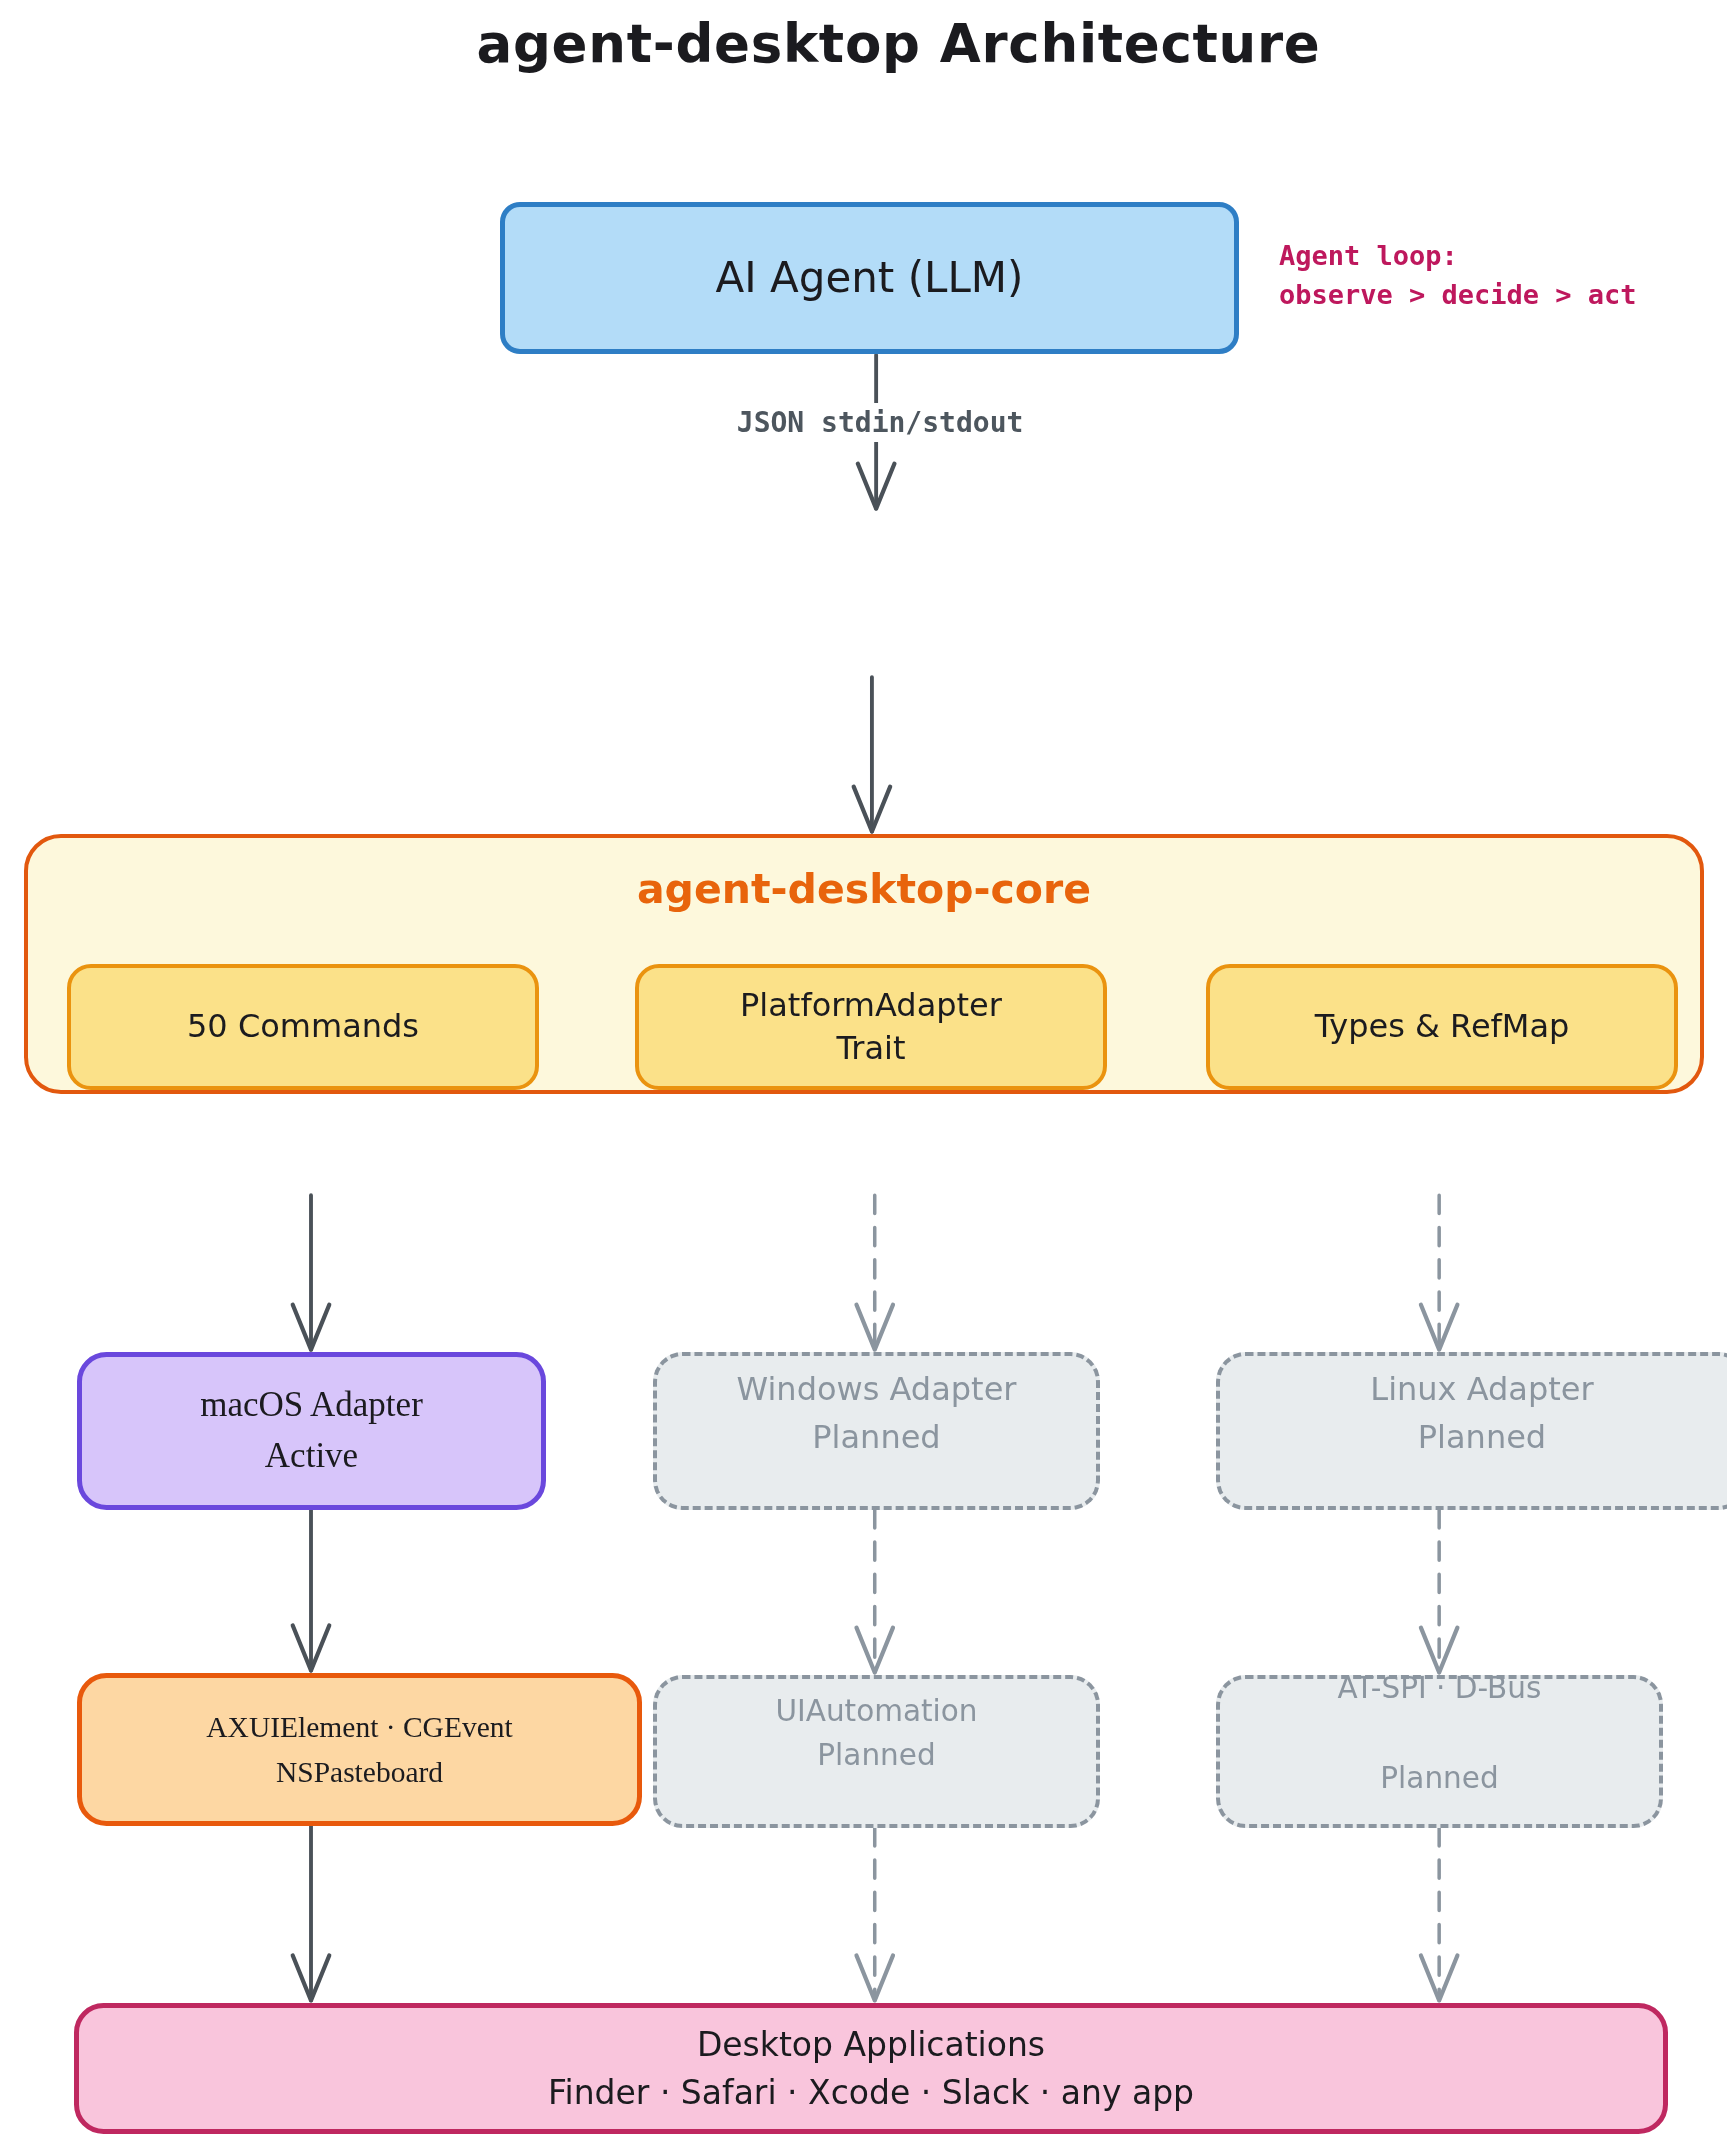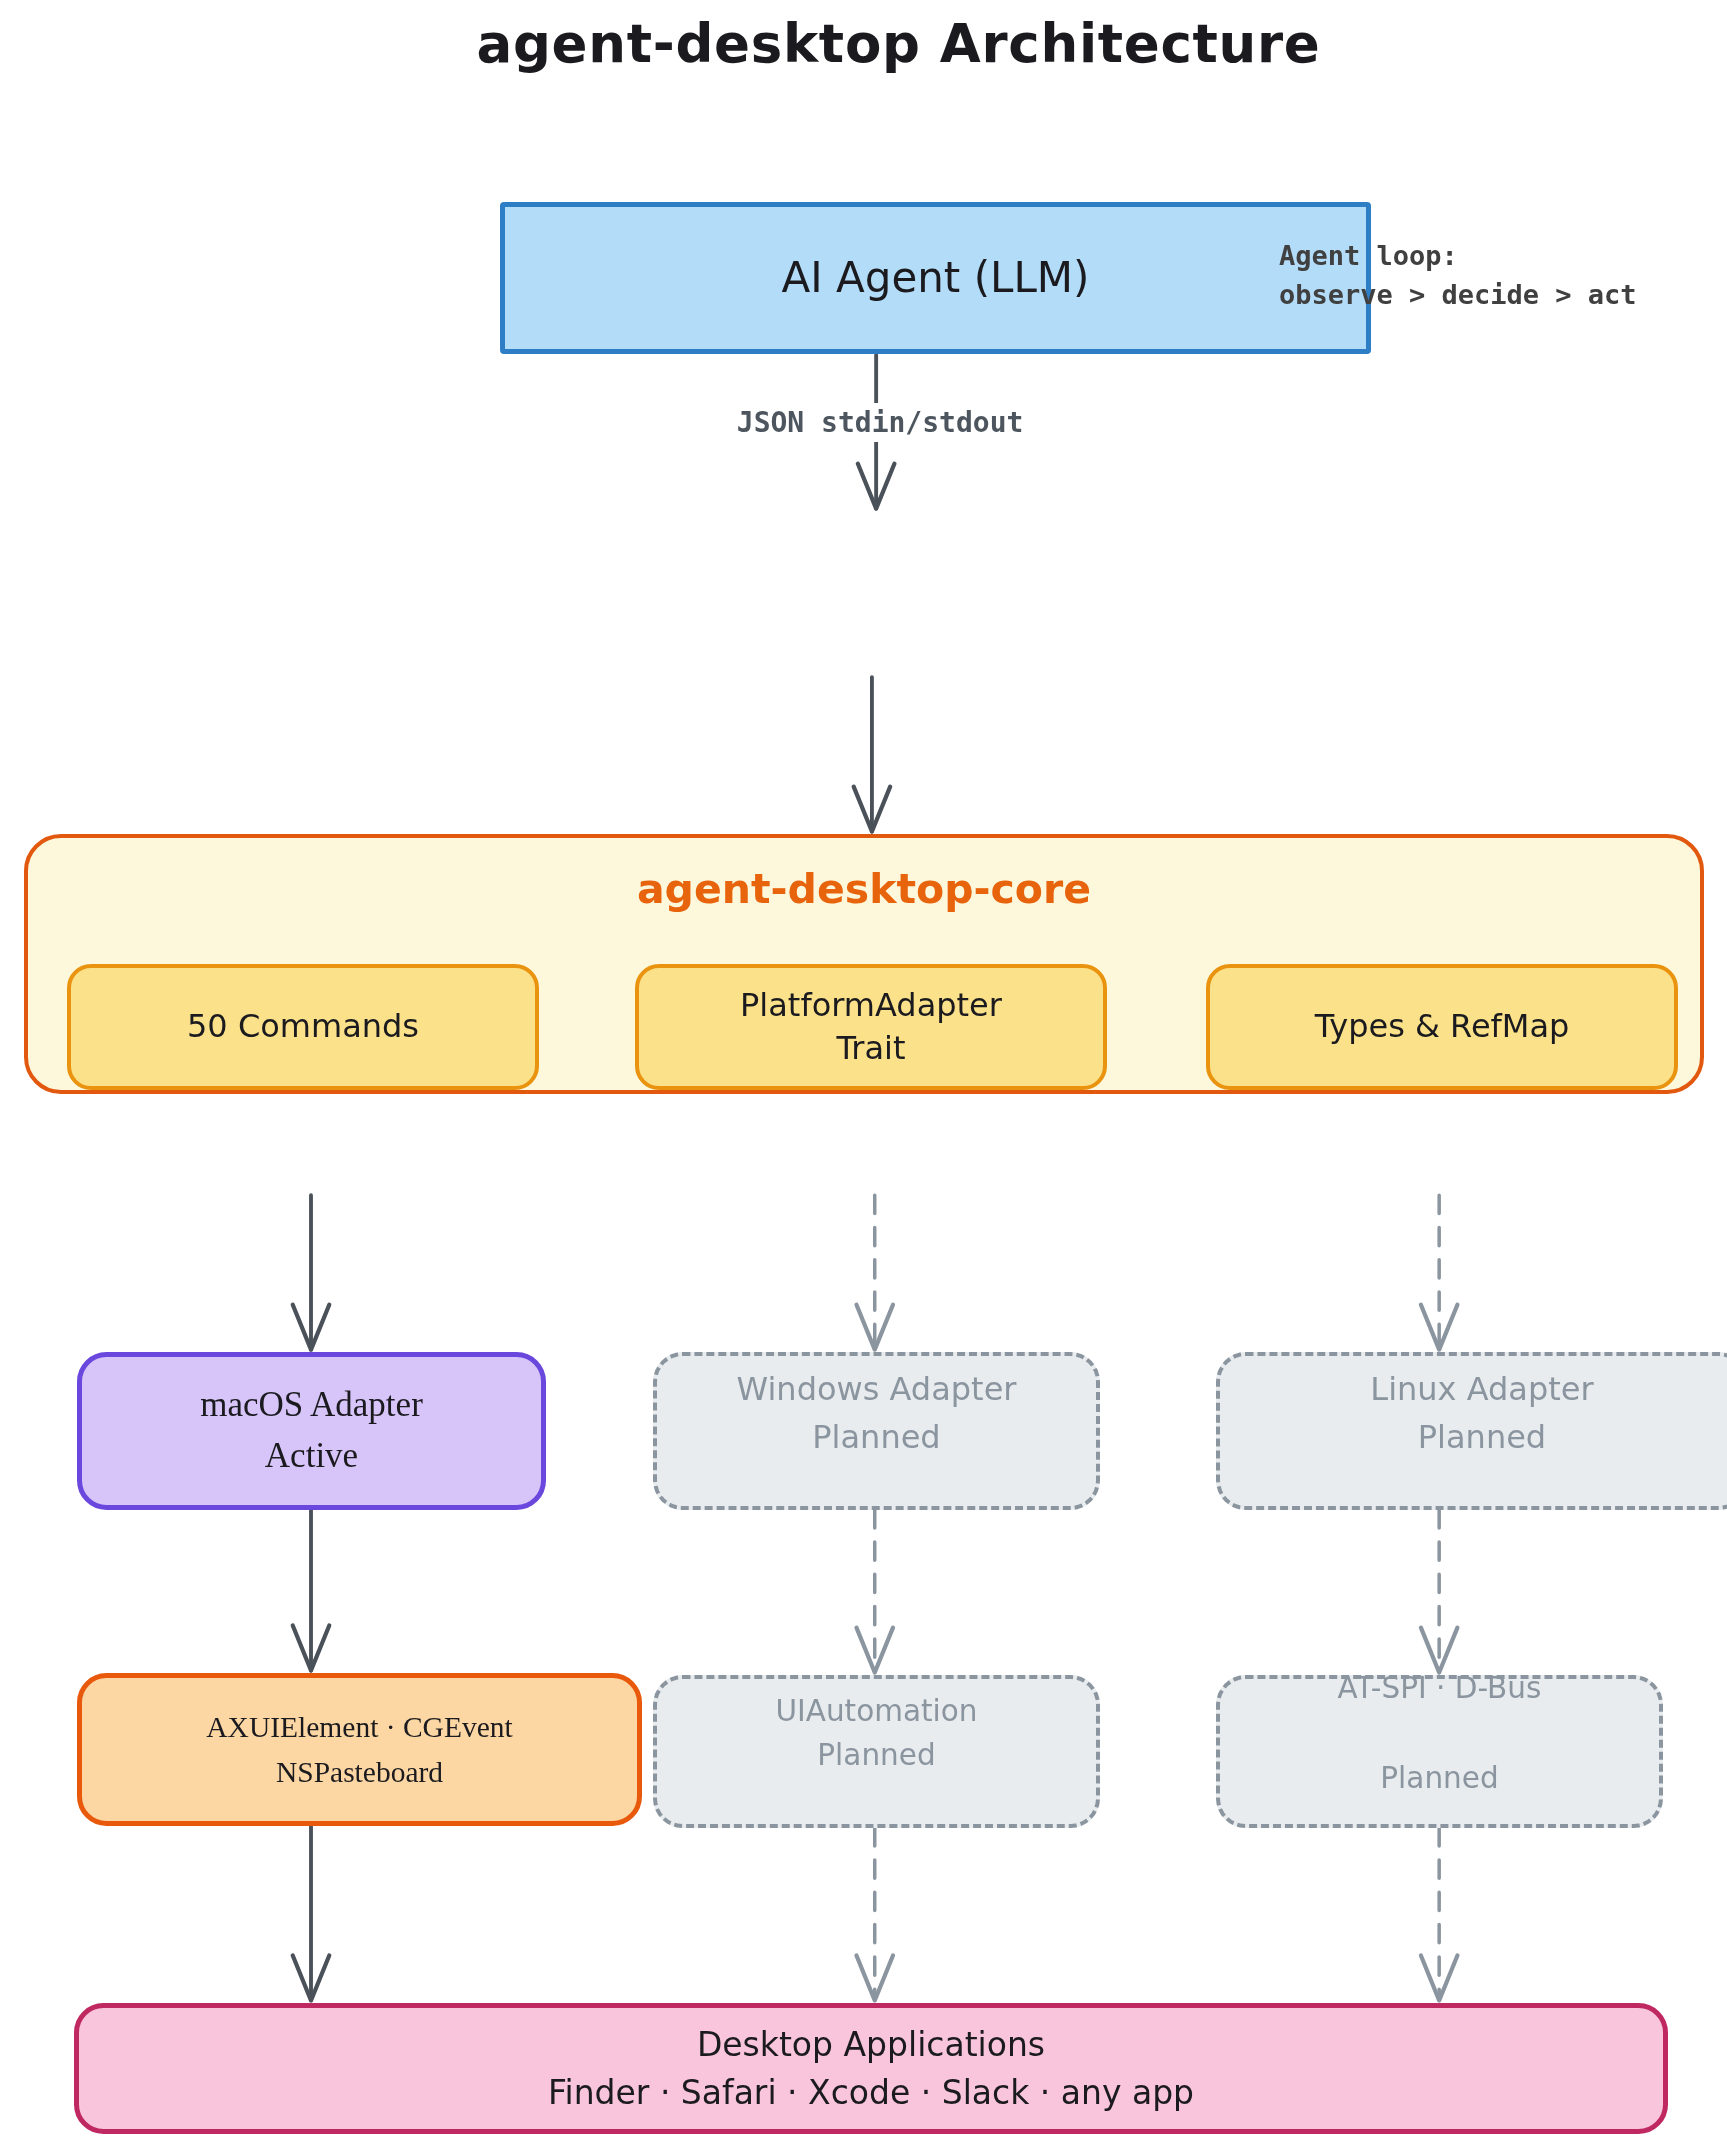--- a/index.html
+++ b/index.html
@@ -13,28 +13,28 @@
     display:flex;flex-direction:column;align-items:center;justify-content:center;
     text-align:center;line-height:1.35;
   }
   .title{
     position:absolute;left:140px;top:12.6px;width:1517px;text-align:center;
     font-size:53px;font-weight:600;letter-spacing:0.7px;z-index:2;
   }
   .annotation{
     position:absolute;left:1279px;top:236px;z-index:2;
     font-family:"DejaVu Sans Mono",monospace;font-size:27px;line-height:39px;
-    color:#404040;font-weight:600;white-space:pre;
+    color:#be185d;font-weight:600;white-space:pre;
   }
   .edge-label{
     position:absolute;left:727px;top:403px;z-index:3;background:#ffffff;
     font-family:"DejaVu Sans Mono",monospace;font-size:28px;font-weight:600;
     color:#4d565e;padding:2.8px 9.8px;white-space:nowrap;
   }
-  .blue-node{left:500px;top:202px;width:871px;height:152px;background:#b3dcf8;border:5.6px solid #2e7ec5;border-radius:4px;font-size:42px;}
+  .blue-node{left:500px;top:202px;width:739px;height:152px;background:#b3dcf8;border:5.6px solid #2e7ec5;border-radius:20px;font-size:42px;}
   .green-node{left:240px;top:510px;width:1264px;height:167px;background:#b6eeb7;border:5.6px solid #2f9e44;border-radius:31px;font-size:37px;line-height:1.45;}
   .core-container{left:24px;top:834px;width:1680px;height:260px;background:#fdf8dc;border:4.9px solid #e2580e;border-radius:37px;justify-content:flex-start;}
   .core-title{margin-top:24px;font-size:41px;color:#e8640c;font-weight:600;}
   .core-child{position:absolute;top:126px;height:126px;background:#fbe189;border:4.9px solid #ea930f;border-radius:24px;font-size:32px;display:flex;flex-direction:column;align-items:center;justify-content:center;text-align:center;box-sizing:border-box;z-index:3;}
   .cc-1{left:39px;width:472px;}
   .cc-2{left:607px;width:472px;}
   .cc-3{left:1178px;width:472px;}
   .purple-node{left:77px;top:1352px;width:469px;height:158px;background:#d7c5fa;border:5.6px solid #6a48dd;border-radius:29.5px;font-size:35px;line-height:1.45;font-family:Liberation Serif, serif;}
   .gray-node{background:#e8ecee;border:4.9px dashed #8b959f;border-radius:29.5px;color:#8b959f;font-size:32px;line-height:1.5;padding-bottom:37px;}
   .win-adapter{left:653px;top:1352px;width:447px;height:158px;}

